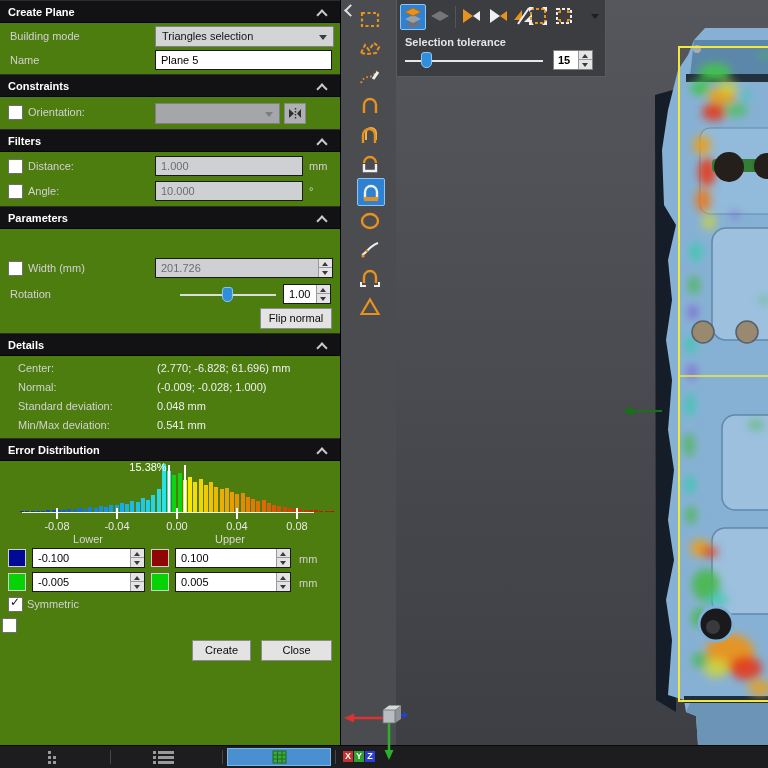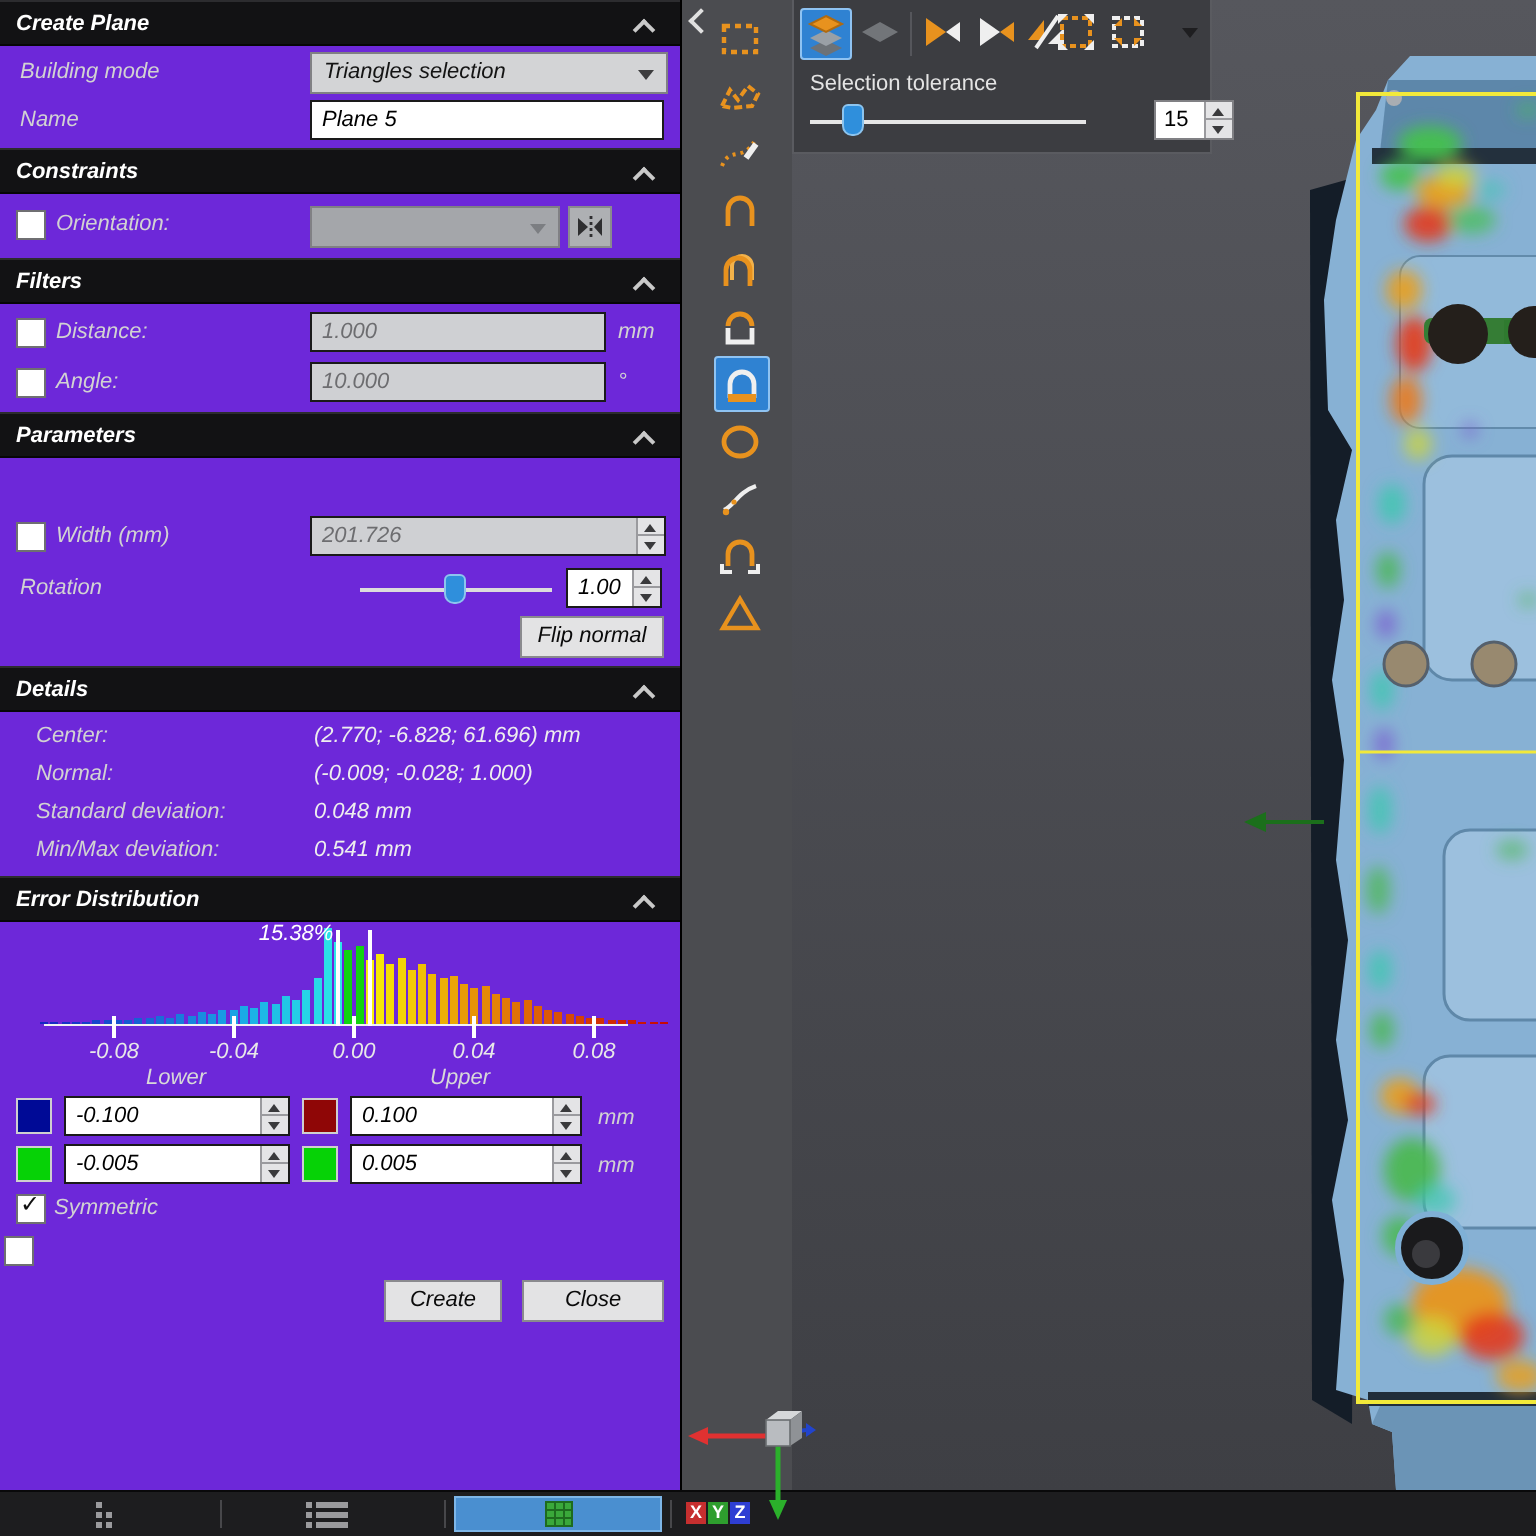--- a/index.html
+++ b/index.html
@@ -1,20 +1,20 @@
 <!DOCTYPE html>
 <html><head>
 <meta charset="utf-8">
 <style>
   html,body{margin:0;padding:0;background:#17171a;}
   #app{position:relative;width:768px;height:768px;overflow:hidden;
        font-family:"Liberation Sans","DejaVu Sans",sans-serif;font-size:11px;
        background:#202023;user-select:none;}
   
-  .left-panel{position:absolute;left:0;top:0;width:340px;height:745px;background:#6d28d9;border-right:1px solid #000;font-style:italic;}
+  .left-panel{position:absolute;left:0;top:0;width:340px;height:745px;background:#4d7c0f;border-right:1px solid #000;}
   .hdr{position:absolute;left:0;width:340px;height:23px;background:#121214;border-top:1px solid #2c2c2f;border-bottom:1px solid #060607;color:#fff;font-weight:bold;line-height:23px;padding-left:8px;box-sizing:border-box;}
   .caret-up{position:absolute;right:14px;top:10px;width:6px;height:6px;border-left:2px solid #c9c9c9;border-top:2px solid #c9c9c9;transform:rotate(45deg);}
   .row{position:absolute;left:0;width:340px;}
   .lbl{position:absolute;color:#d2d2d2;line-height:21px;white-space:nowrap;}
   .chk{position:absolute;width:13px;height:13px;background:#fff;border:1px solid #6f6f72;}
   .chk .mark{display:none;position:absolute;left:1px;top:-3px;color:#111;font-size:12px;font-weight:bold;}
   .chk.on .mark{display:block;}
   .field{position:absolute;background:#cfd0d3;color:#6d6d70;border:1px solid #1a1a1a;line-height:18px;padding:0 5px;box-sizing:border-box;height:20px;white-space:nowrap;overflow:hidden;}
   .field.en{background:#fff;color:#000;}
   .combo{position:absolute;background:#d3d4d6;color:#141414;border:1px solid #808084;line-height:19px;padding:0 6px;box-sizing:border-box;height:21px;}
@@ -42,28 +42,28 @@
   #edist .peak{position:absolute;top:-1px;left:148px;transform:translateX(-50%);color:#fff;font-size:11px;}
   #edist .lu{position:absolute;top:71px;transform:translateX(-50%);color:#d8d8d8;}
   
   .strip{position:absolute;left:341px;top:0;width:55px;height:745px;background:#4b4c50;}
   .strip .back{position:absolute;left:5px;top:6px;width:7px;height:7px;border-left:2px solid #e0e0e0;border-bottom:2px solid #e0e0e0;transform:rotate(45deg);}
   .tool{position:absolute;left:16px;width:28px;height:28px;border-radius:2px;}
   .tool.sel{background:#2f82d2;border:1px solid #8fc3f2;box-sizing:border-box;}
   
   .viewport{position:absolute;left:396px;top:0;width:372px;height:745px;background:linear-gradient(#56575d,#3e3f44);}
   
-  .selpanel{position:absolute;left:396px;top:0;width:210px;height:77px;background:#3c3d41;border:1px solid #5a5b60;border-top:none;box-sizing:border-box;}
+  .selpanel{position:absolute;left:396px;top:0;width:210px;height:77px;background:#3c3d41;border:1px solid #5a5b60;border-top:none;box-sizing:border-box;font-weight:bold;}
   .selpanel .ico{position:absolute;top:4px;width:26px;height:26px;border-radius:2px;}
   .selpanel .ico.sel{background:#2f82d2;border:1px solid #8fc3f2;box-sizing:border-box;}
   .selpanel .vsep{position:absolute;top:6px;width:1px;height:22px;background:#55565b;}
   .selpanel .tlabel{position:absolute;left:8px;top:36px;color:#e4e4e4;}
   .selpanel .track{position:absolute;left:8px;top:60px;width:138px;height:2px;background:#e6e6e6;}
   .selpanel .handle{position:absolute;left:24px;top:52px;width:11px;height:16px;background:#2f8fdc;border:1px solid #8cc4ee;border-radius:3px 3px 5px 5px;box-sizing:border-box;}
-  .selpanel .spinbox{position:absolute;left:156px;top:50px;width:40px;height:20px;background:#fff;border:1px solid #808084;box-sizing:border-box;color:#000;line-height:18px;padding-left:4px;margin-left:24px;}
+  .selpanel .spinbox{position:absolute;left:156px;top:50px;width:40px;height:20px;background:#fff;border:1px solid #808084;box-sizing:border-box;color:#000;line-height:18px;padding-left:4px;}
   
   .bbar{position:absolute;left:0;top:745px;width:768px;height:23px;background:#1d1d1f;border-top:1px solid #09090a;box-sizing:border-box;}
   .bbar .div{position:absolute;top:4px;width:1px;height:14px;background:#47474a;}
   .bbar .bluebtn{position:absolute;left:227px;top:2px;width:104px;height:18px;background:#4a8fd0;border:1px solid #7db6e8;box-sizing:border-box;}
   .xyz{position:absolute;left:343px;top:751px;display:flex;gap:1px;}
   .xyz span{display:block;width:10px;height:11px;color:#fff;font-size:9px;font-weight:bold;text-align:center;line-height:11px;}
   .triad{position:absolute;left:340px;top:700px;pointer-events:none;}
 </style>
 </head>
 <body>

